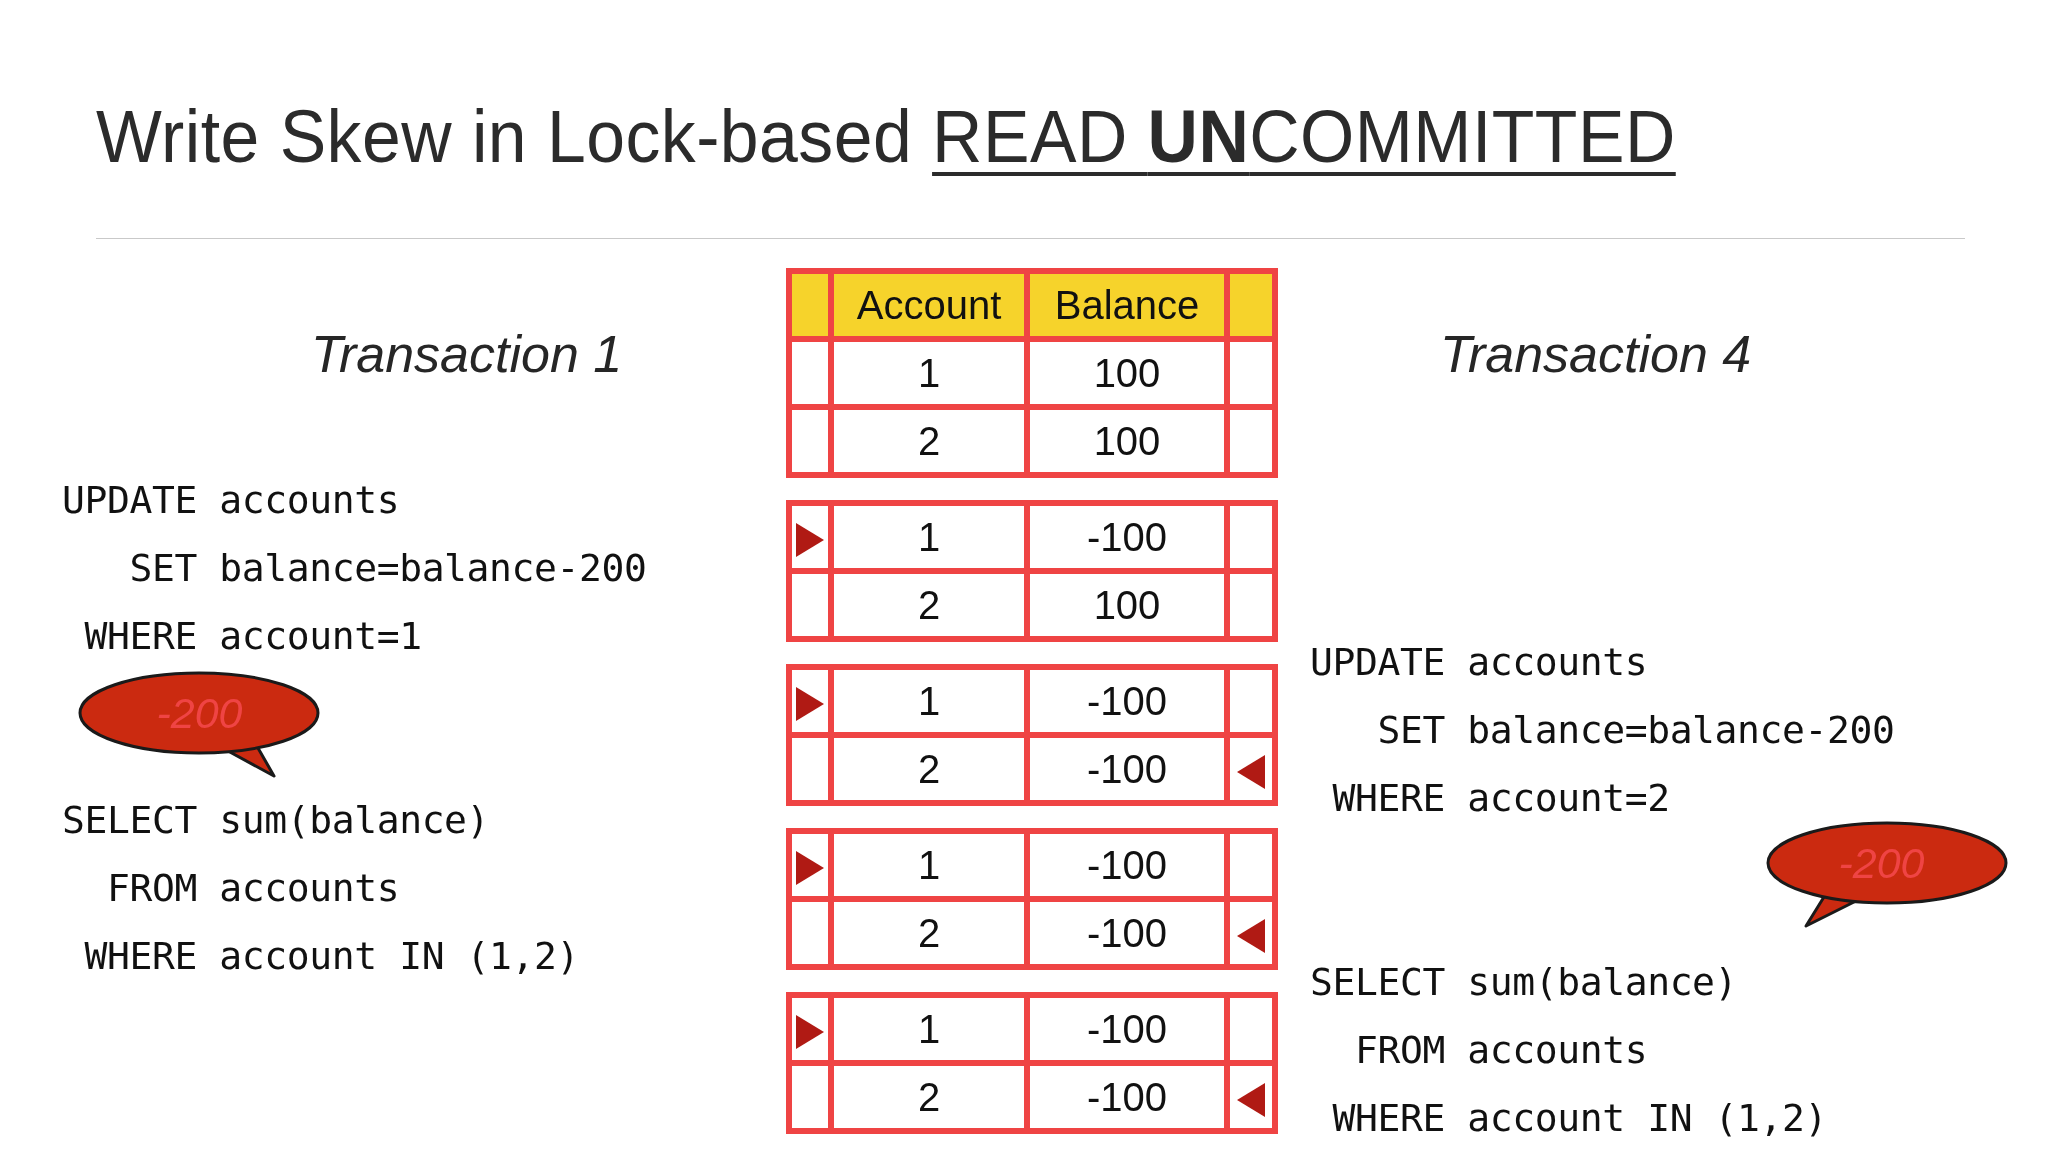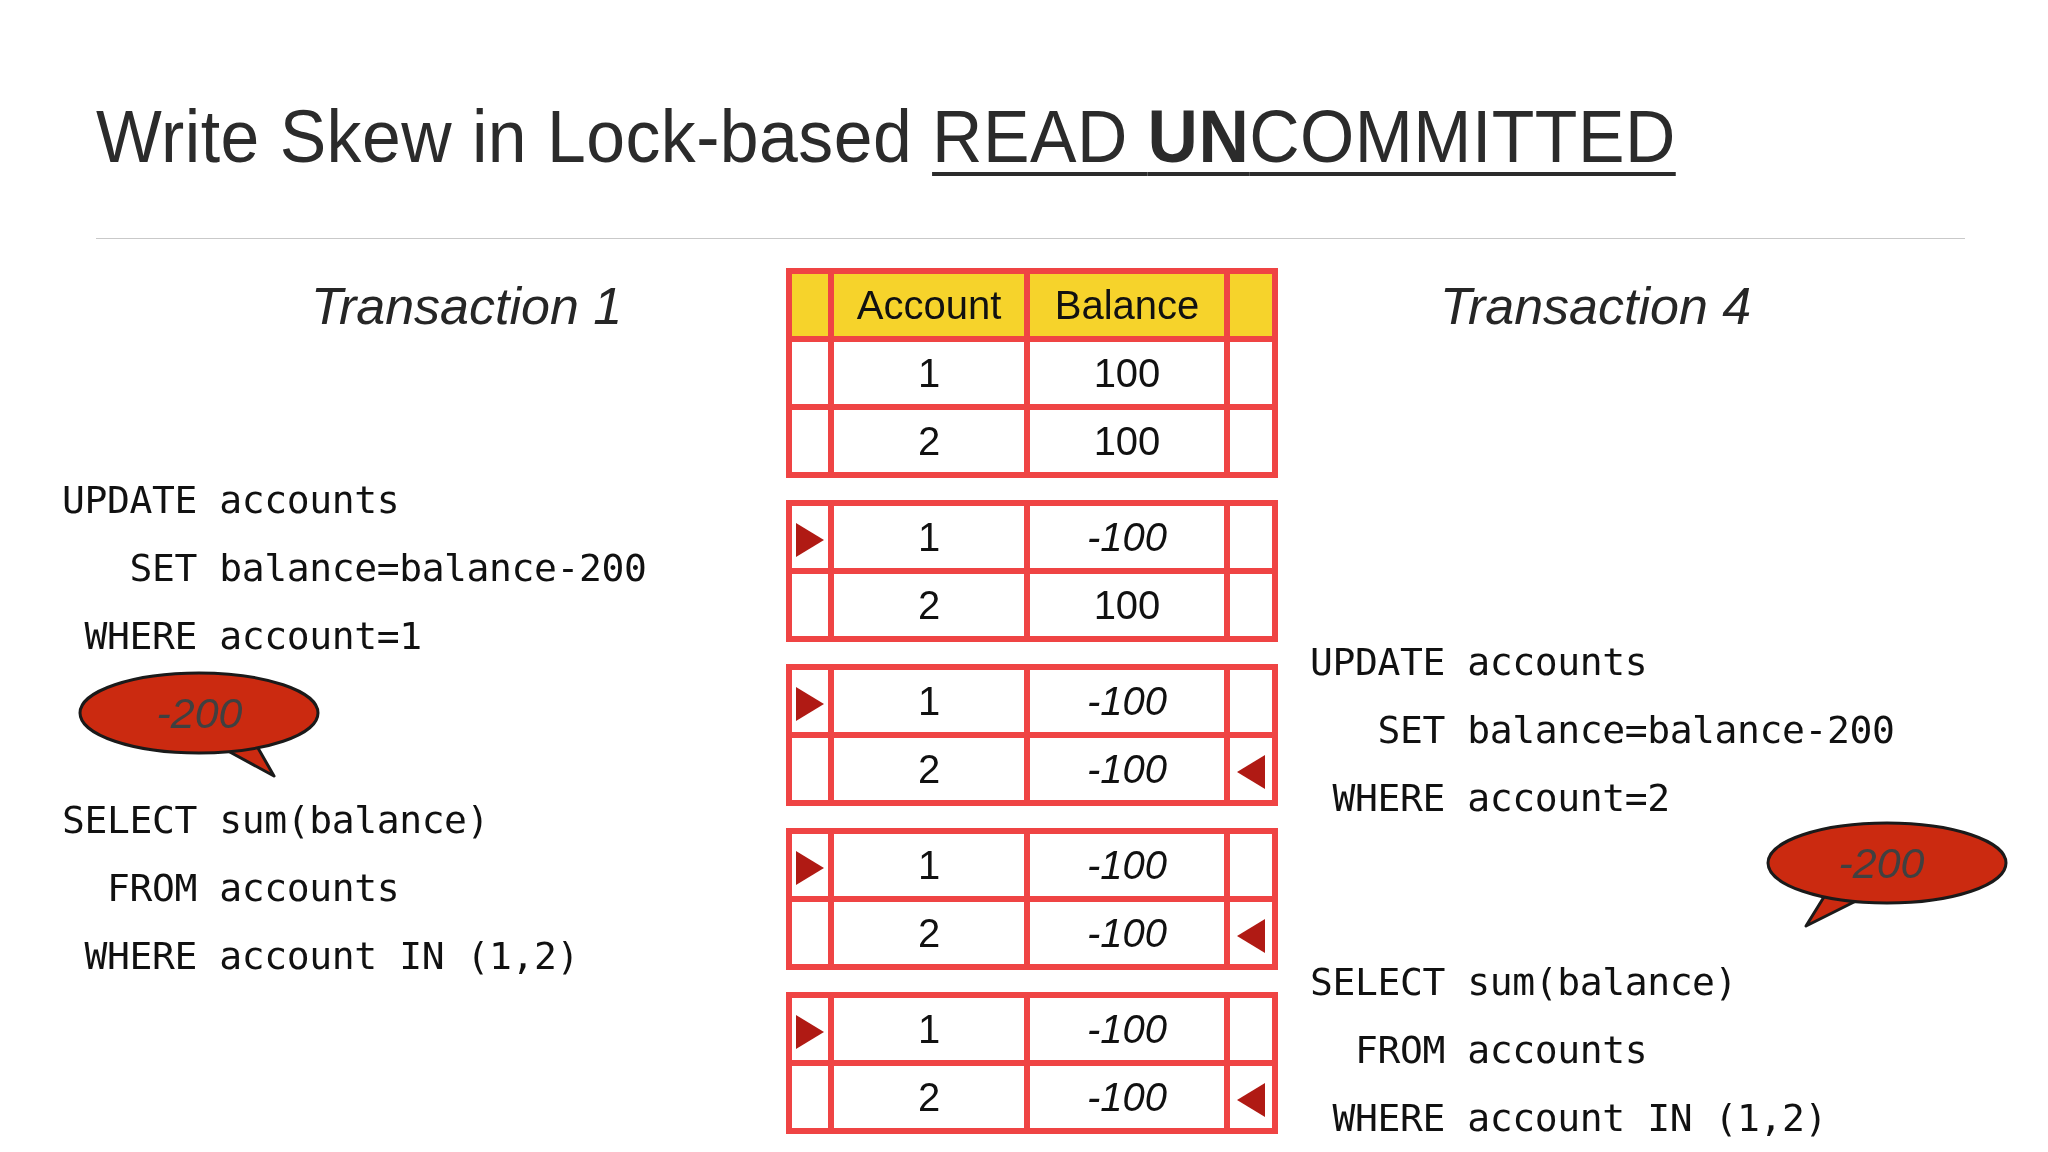--- a/index.html
+++ b/index.html
@@ -57,20 +57,21 @@
   
   .txn-heading {
     position: absolute;
     font-family: "Liberation Sans", sans-serif;
     font-weight: 300;
     font-style: italic;
     font-size: 52px;
     line-height: 56px;
     color: #262626;
     white-space: nowrap;
+    margin-top: 48px;
   }
   #txn1-heading { left: 311px; top: 278px; }
   #txn2-heading { left: 1440px; top: 278px; }
 
   
   .sql-block {
     position: absolute;
     font-family: "DejaVu Sans Mono", "Liberation Mono", monospace;
     font-size: 38px;
     line-height: 68px;
@@ -96,21 +97,21 @@
     top: 0;
     width: 243px;
     height: 82px;
     display: flex;
     align-items: center;
     justify-content: center;
     font-family: "Liberation Sans", sans-serif;
     font-style: italic;
     font-weight: 400;
     font-size: 43px;
-    color: #404040;
+    color: #ef4444;
     pointer-events: none;
   }
   #bubble-left  { left: 78px;  top: 672px; }
   #bubble-right { left: 1760px; top: 822px; }
 
   
   #table-area {
     position: absolute;
     left: 786px;
     top: 268px;
@@ -143,21 +144,20 @@
   .tbl th {
     background: #F6D32B;
     font-size: 40px;
     font-weight: 400;
     height: 62px;
   }
   .tbl th.hdr-blank-l, .tbl th.hdr-blank-r {
     background: #F6D32B;
   }
   .neg {
-    font-style: italic;
     font-weight: 700;
   }
 
   .tri {
     display: inline-block;
     width: 0; height: 0;
     vertical-align: middle;
   }
   .tri-right {
     border-top: 17px solid transparent;

